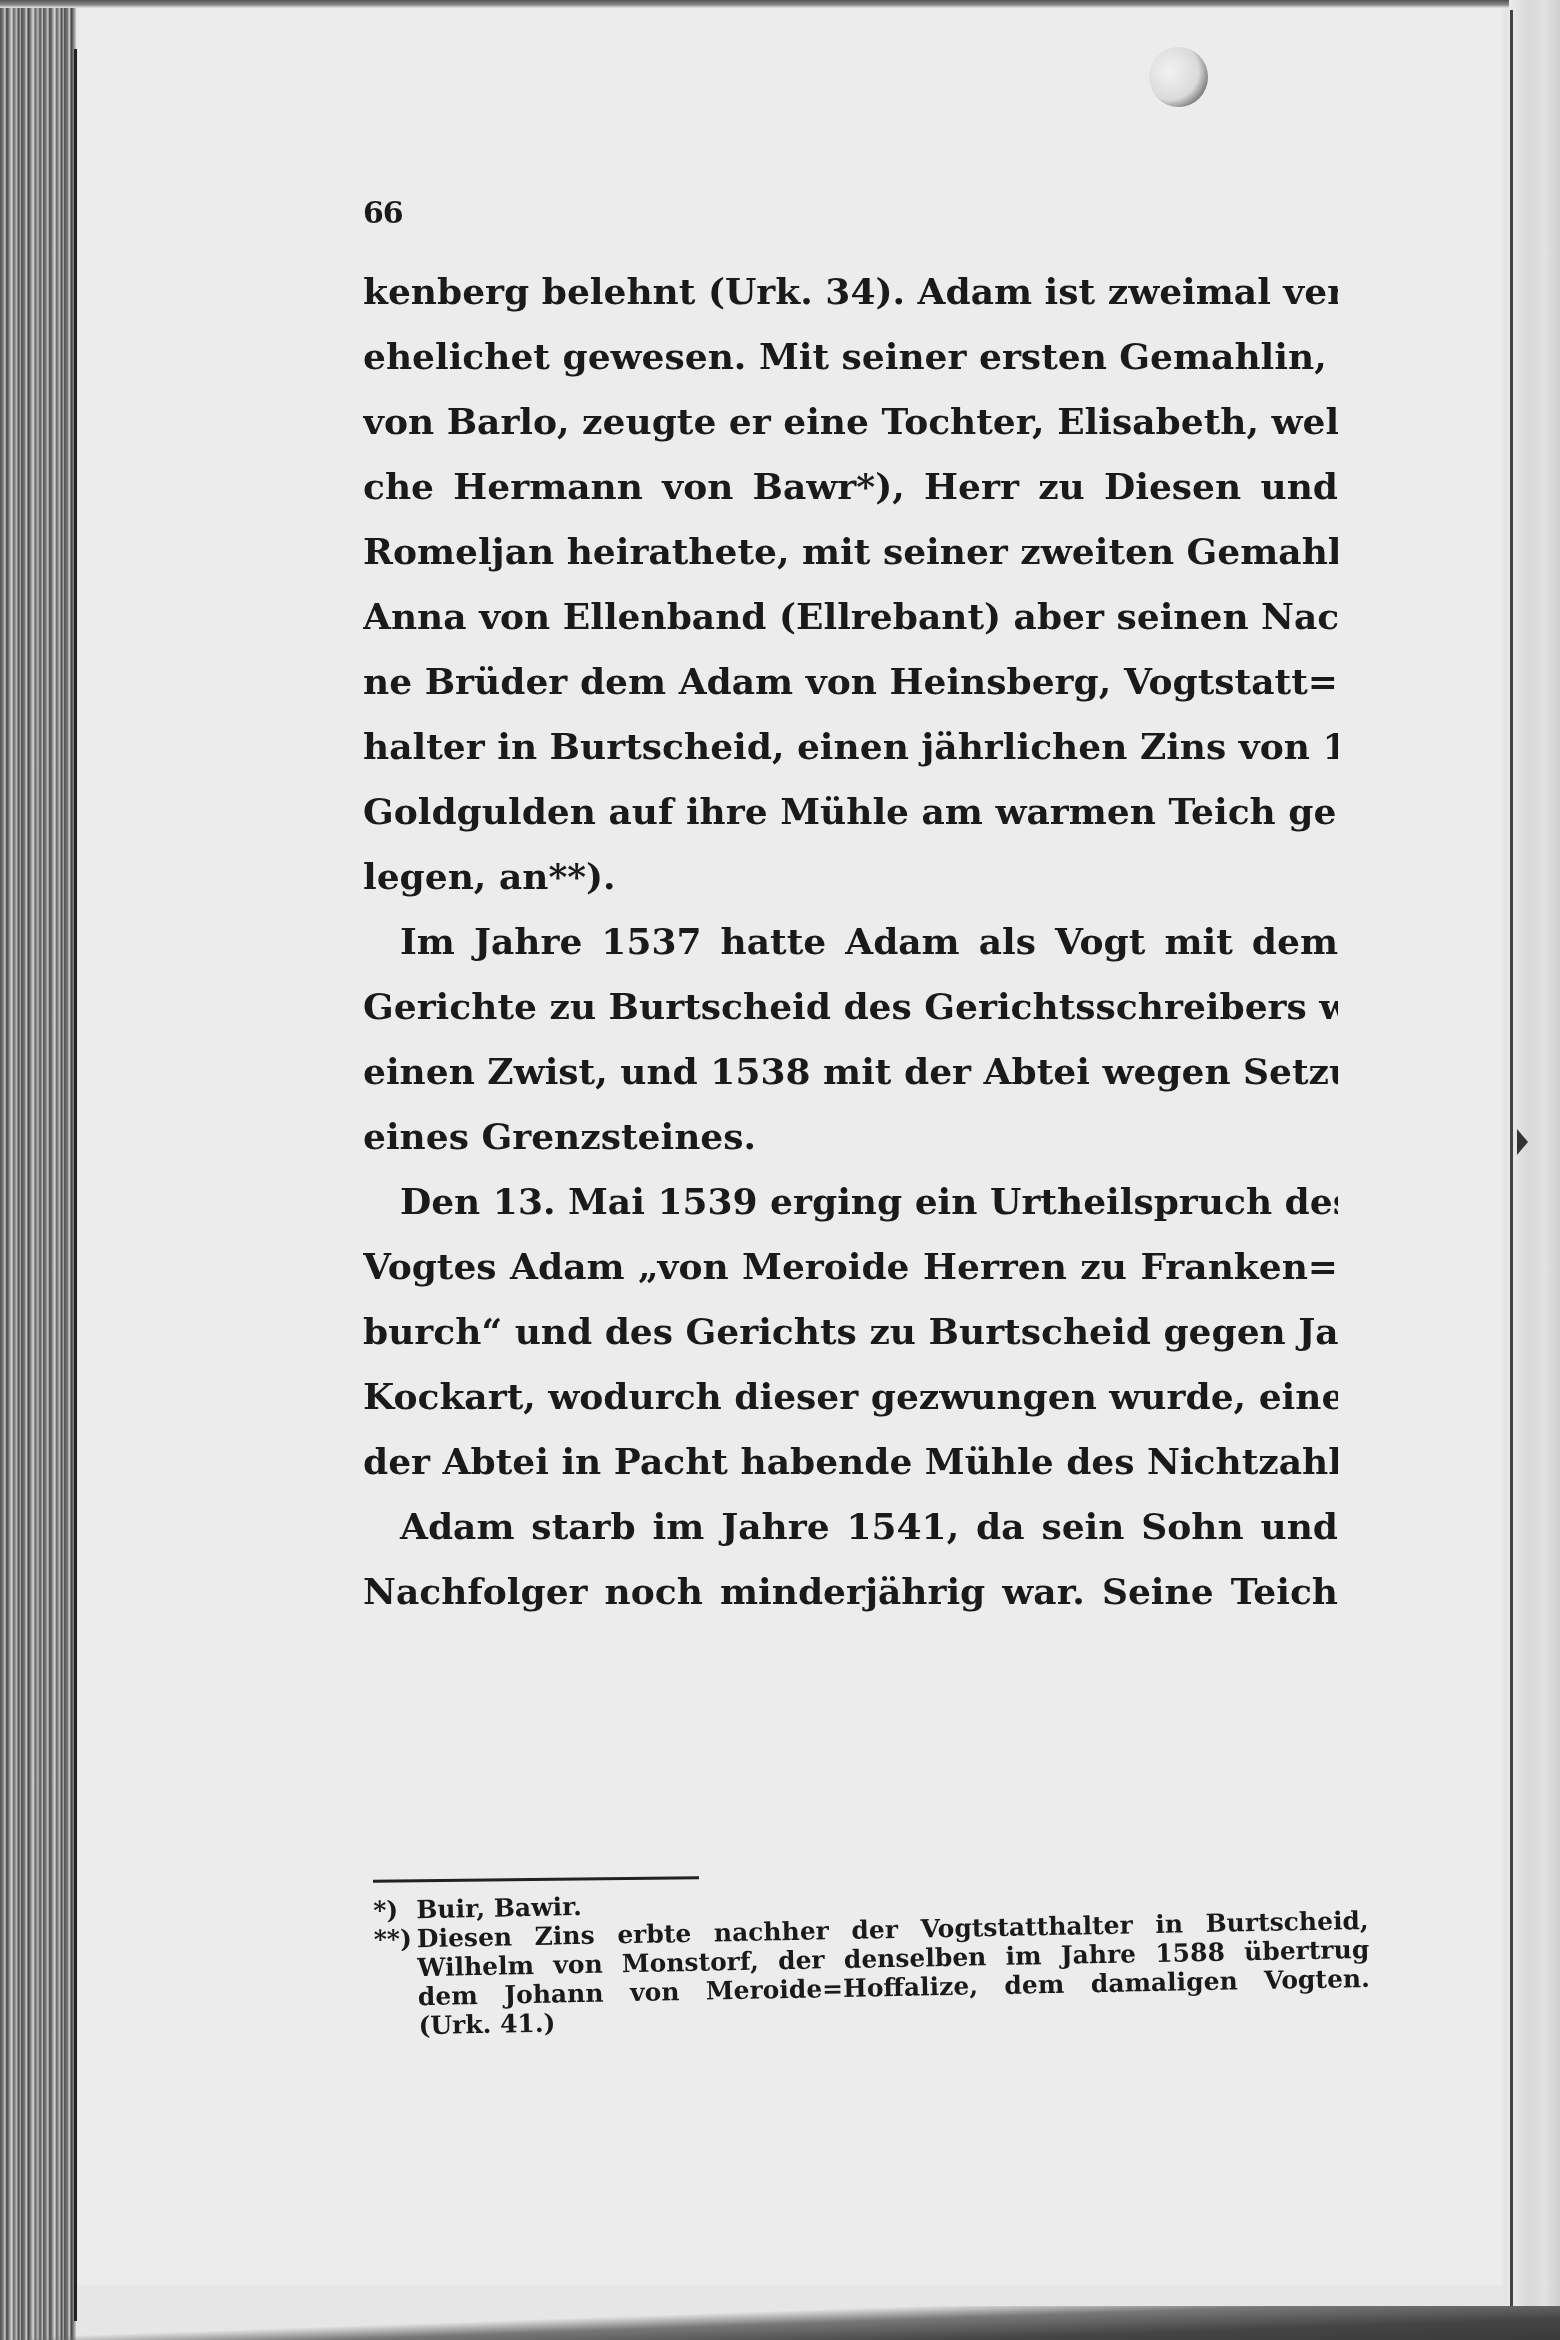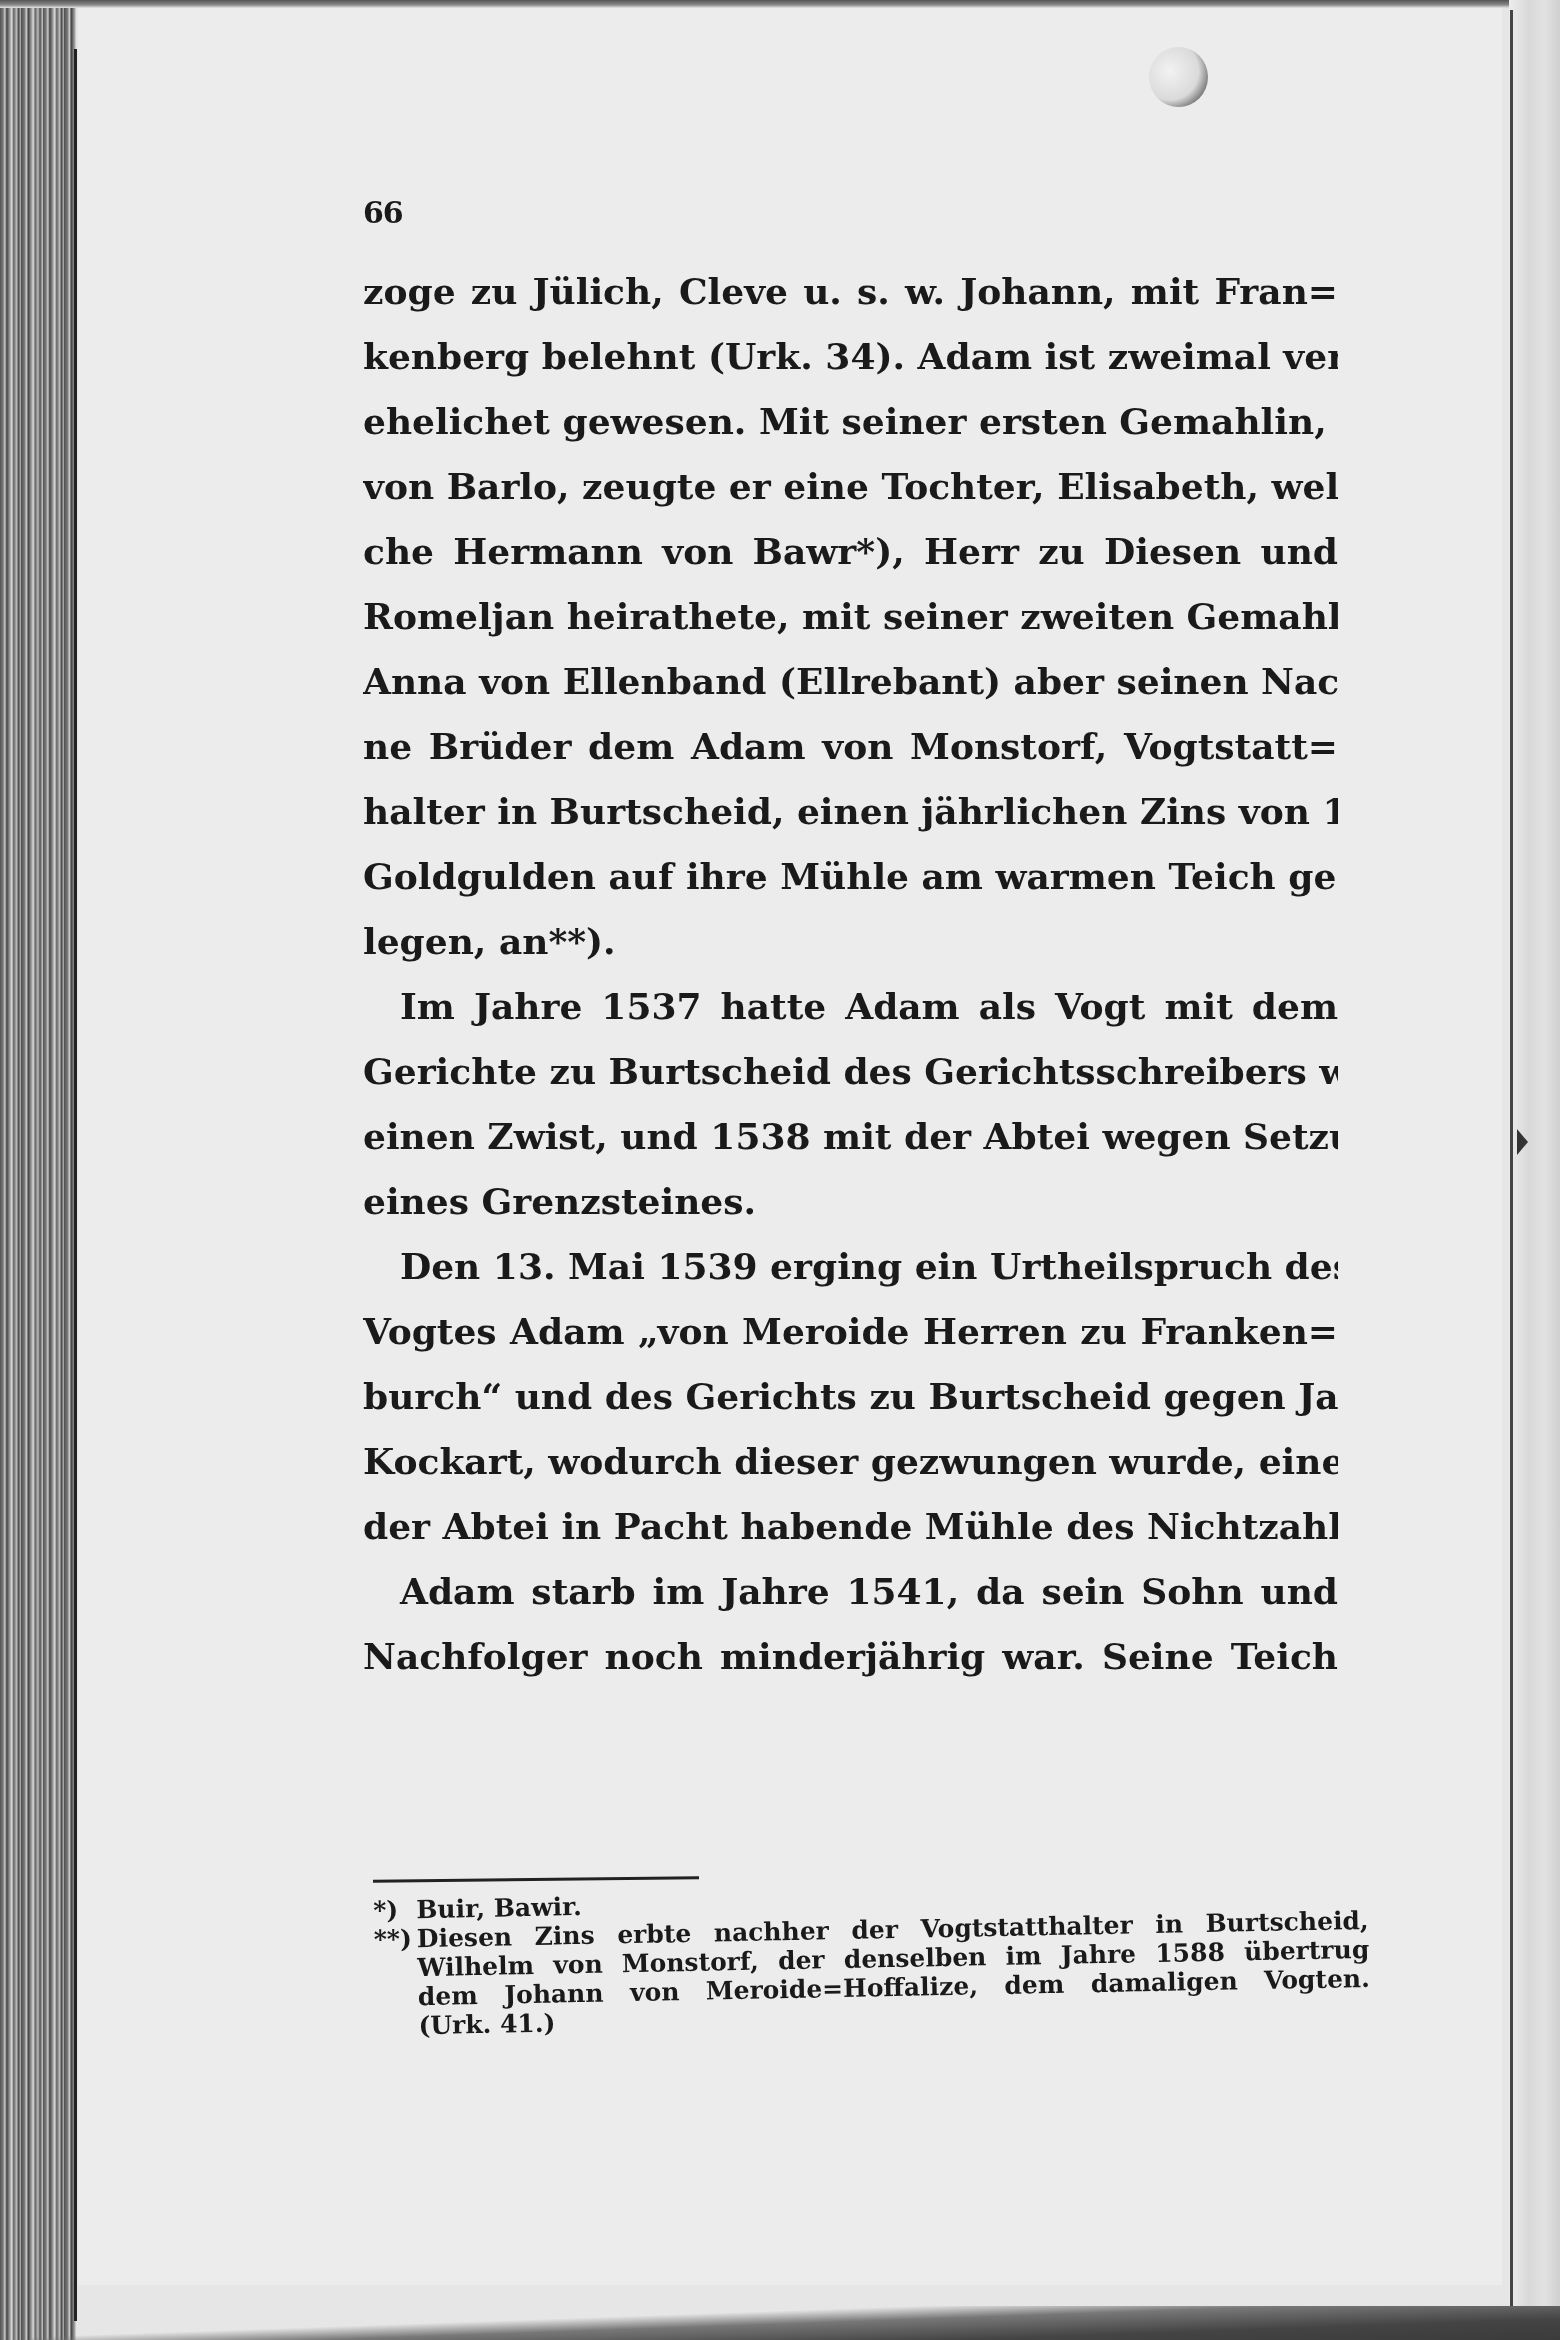--- a/index.html
+++ b/index.html
@@ -160,29 +160,28 @@
 <div class="right-edge-line"></div>
 <div class="right-edge-marker"></div>
 <div class="bottom-edge"></div>
 
 <div class="punch-hole"></div>
 
 <div class="page-number">66</div>
 
 <div class="body-text">
 
-  <span class="line">zoge zu Jülich, Cleve u. s. w. Johann, mit Fran=</span>
   <span class="line">kenberg belehnt (Urk. 34). Adam ist zweimal ver=</span>
   <span class="line">ehelichet gewesen. Mit seiner ersten Gemahlin, Hester</span>
   <span class="line">von Barlo, zeugte er eine Tochter, Elisabeth, wel=</span>
   <span class="line">che Hermann von Bawr*), Herr zu Diesen und</span>
   <span class="line">Romeljan heirathete, mit seiner zweiten Gemahlin,</span>
   <span class="line">Anna von Ellenband (Ellrebant) aber seinen Nach=</span>
 
-  <span class="line">ne Brüder dem Adam von Monstorf, Vogtstatt=</span>
+  <span class="line">ne Brüder dem Adam von Heinsberg, Vogtstatt=</span>
   <span class="line">halter in Burtscheid, einen jährlichen Zins von 10</span>
   <span class="line">Goldgulden auf ihre Mühle am warmen Teich ge=</span>
   <span class="line last">legen, an**).</span>
 
   <span class="line indent">Im Jahre 1537 hatte Adam als Vogt mit dem</span>
   <span class="line">Gerichte zu Burtscheid des Gerichtsschreibers wegen</span>
   <span class="line">einen Zwist, und 1538 mit der Abtei wegen Setzung</span>
   <span class="line last">eines Grenzsteines.</span>
 
   <span class="line indent">Den 13. Mai 1539 erging ein Urtheilspruch des</span>

